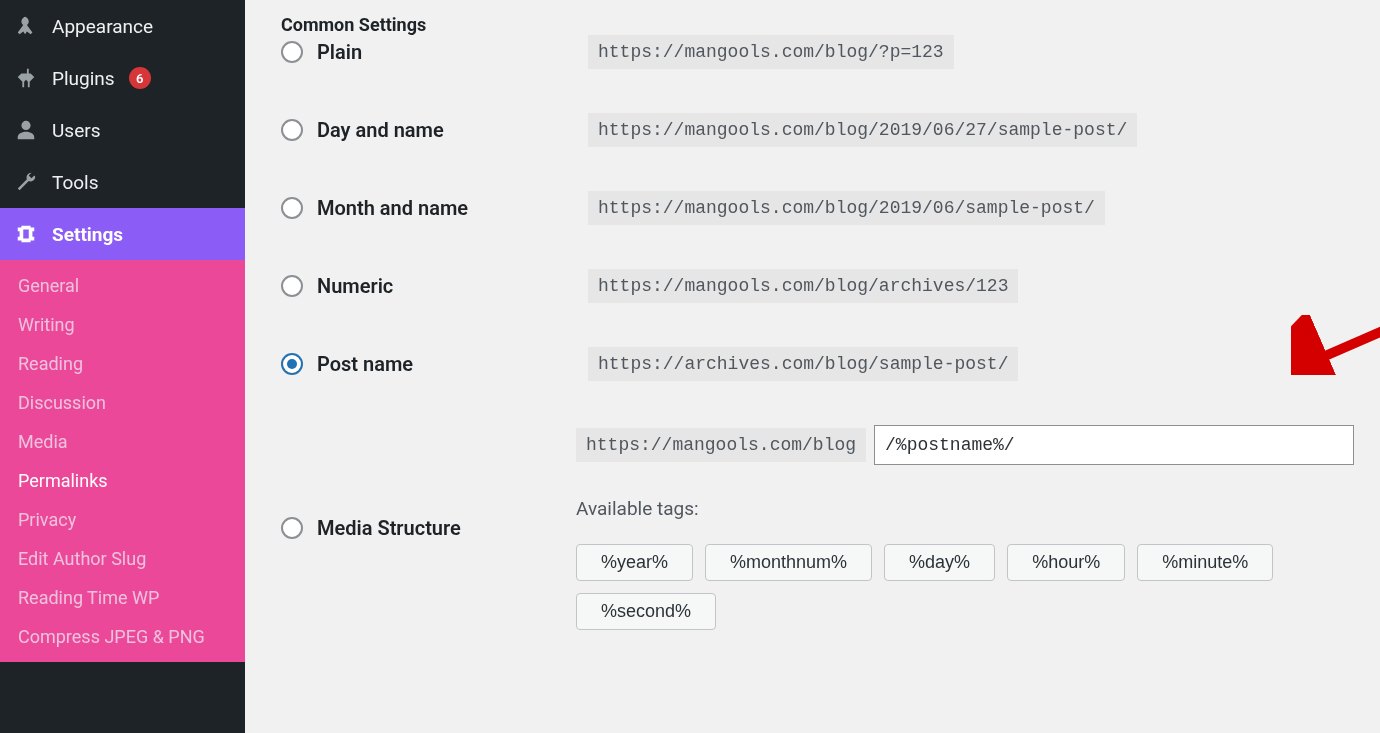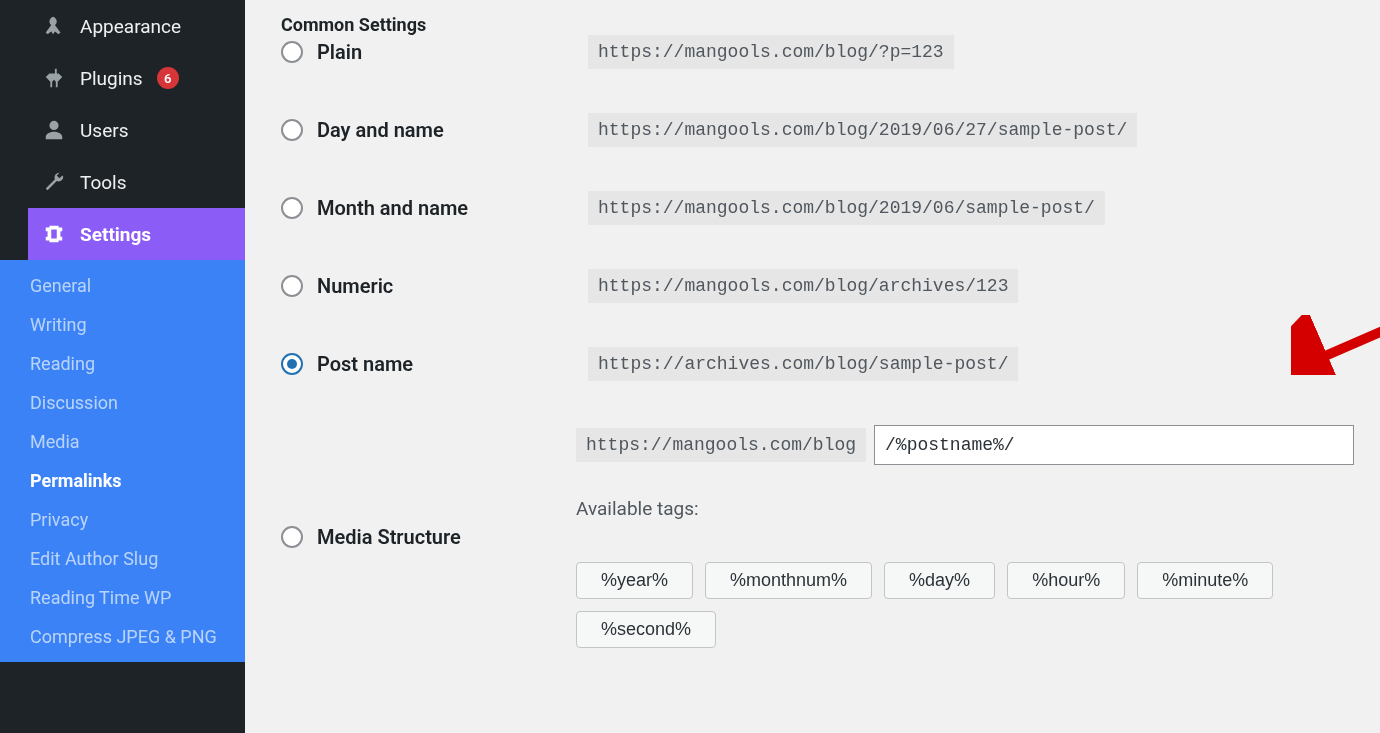--- a/index.html
+++ b/index.html
@@ -21,21 +21,20 @@
     min-height: 733px;
     font-size: 19px;
   }
   .sidebar-item {
     display: flex;
     align-items: center;
     padding: 14px 12px 14px 14px;
     cursor: pointer;
     gap: 14px;
     position: relative;
-    margin-left: 28px;
   }
   .sidebar-item.active {
     background: #8b5cf6;
     color: #fff;
     font-weight: 700;
   }
   .sidebar-item.active::after {
     content: "";
     position: absolute;
     right: -10px;
@@ -63,32 +62,32 @@
     min-width: 22px;
     height: 22px;
     padding: 0 6px;
     border-radius: 11px;
     background: #d63638;
     color: #fff;
     font-size: 13px;
     font-weight: 600;
   }
   .sub-list {
-    background: #3b82f6;
-    padding: 6px 12px;
+    background: #ec4899;
+    padding: 6px 0;
   }
   .sub-item {
     padding: 9px 14px 9px 18px;
     font-size: 18px;
     color: rgba(240,246,252,.7);
     cursor: pointer;
   }
   .sub-item.current {
     color: #fff;
-    font-weight: 700;
+    font-weight: 400;
   }
 
   
   .main {
     flex: 1;
     padding: 14px 36px 40px 36px;
     min-height: 733px;
   }
   h2.section-title {
     font-size: 18px;
@@ -154,21 +153,21 @@
     padding: 2px 10px;
     border: 1px solid #8c8f94;
     background: #fff;
     width: 480px;
     height: 40px;
     color: #2c3338;
   }
   .avail-label {
     font-size: 19px;
     color: #50575e;
-    margin: 20px 0 30px 0;
+    margin: 20px 0 12px 0;
   }
   .tags-row {
     display: flex;
     flex-wrap: wrap;
     gap: 12px;
   }
   .tag-btn {
     background: #f6f7f7;
     border: 1px solid #c3c4c7;
     border-radius: 4px;

